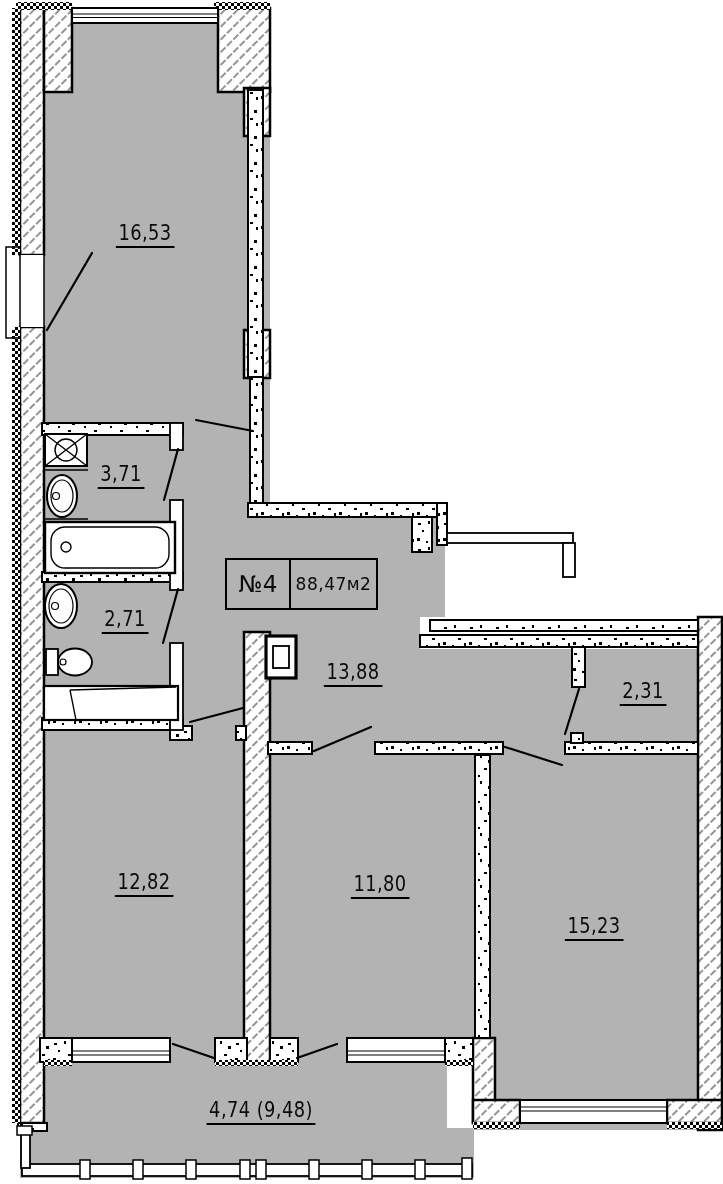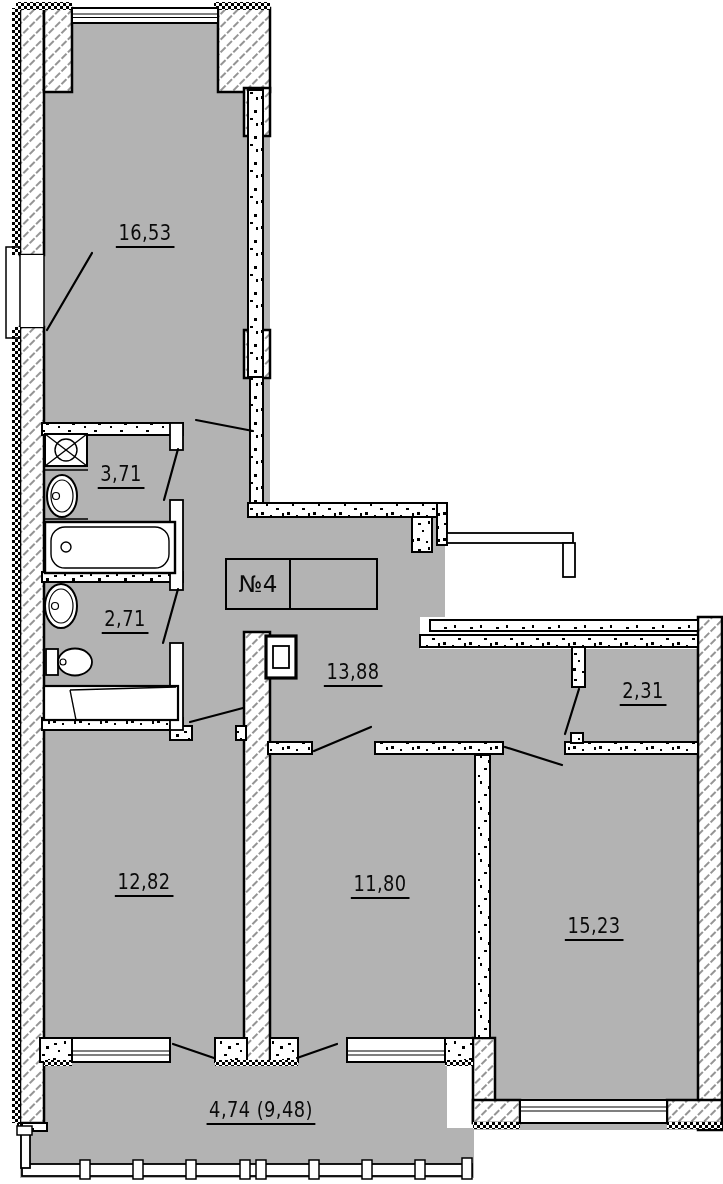--- a/index.html
+++ b/index.html
@@ -214,20 +214,21 @@
     <line x1="314" y1="751" x2="371" y2="727"></line>
     <line x1="505" y1="747" x2="562" y2="765"></line>
     <line x1="579" y1="689" x2="565" y2="734"></line>
     <line x1="173" y1="1044" x2="214" y2="1058"></line>
     <line x1="337" y1="1044" x2="297" y2="1058"></line>
   </g>
 </svg>
 
 <div class="unit-box">
   <div class="c1">№4</div>
+  <div class="c2">88,47м2</div>
 </div>
 
 <div class="area-label" style="left:145px;top:222px">16,53</div>
 <div class="area-label" style="left:121px;top:463px">3,71</div>
 <div class="area-label" style="left:125px;top:608px">2,71</div>
 <div class="area-label" style="left:353px;top:661px">13,88</div>
 <div class="area-label" style="left:643px;top:680px">2,31</div>
 <div class="area-label" style="left:144px;top:871px">12,82</div>
 <div class="area-label" style="left:380px;top:873px">11,80</div>
 <div class="area-label" style="left:594px;top:915px">15,23</div>

